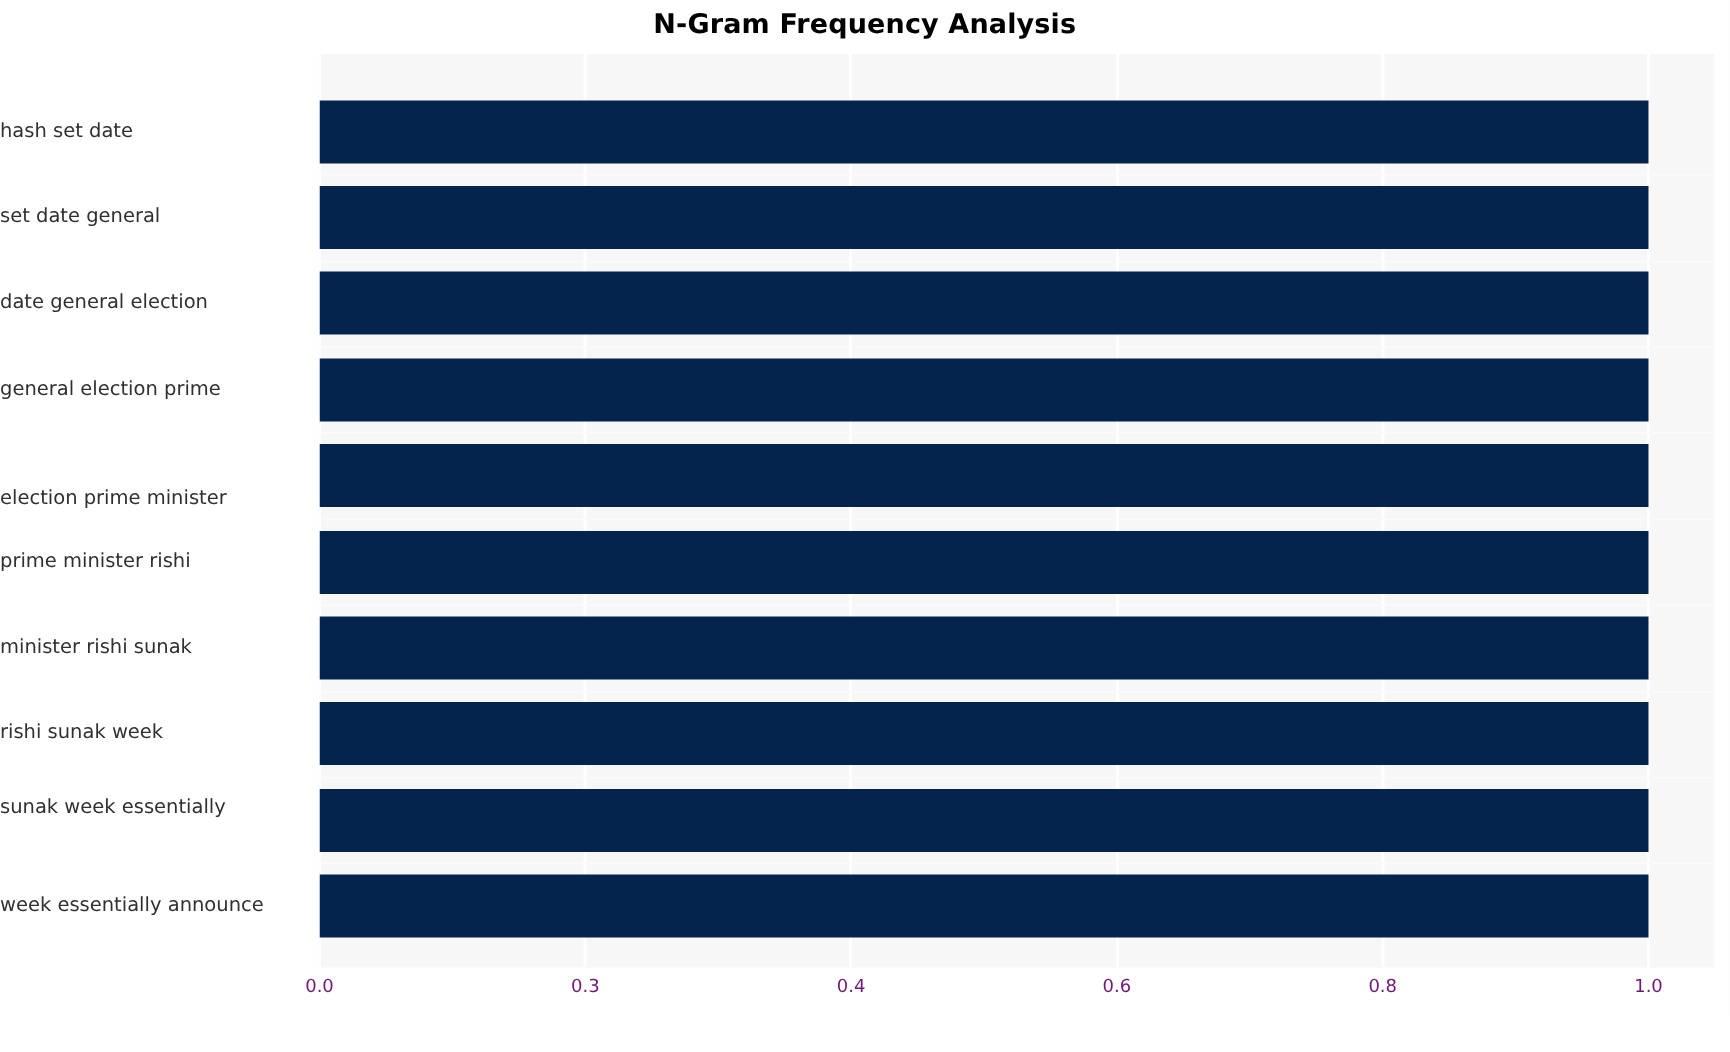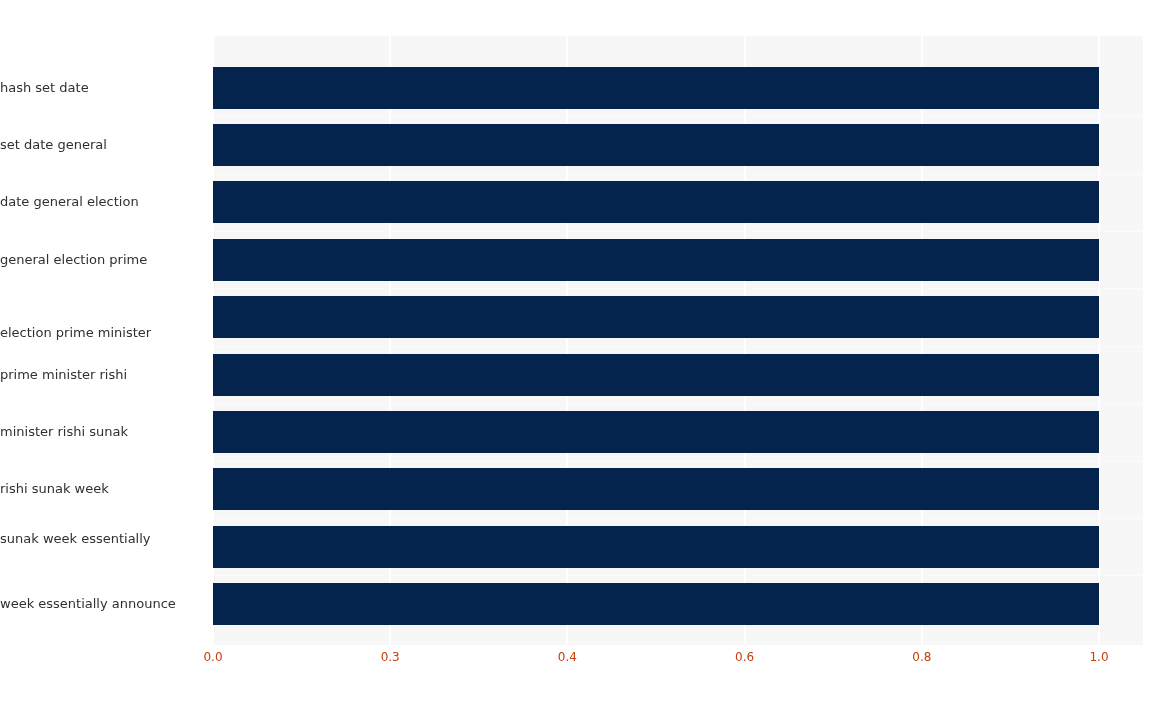--- a/index.html
+++ b/index.html
@@ -101,39 +101,40 @@
     width: 1153px;
     height: 20px;
   }
   .xtick {
     position: absolute;
     top: 0;
     width: 60px;
     margin-left: -30px;
     text-align: center;
     font-size: 12px;
-    color: #c2410c;
+    color: #701a75;
   }
 
   
   #xaxis-label {
     position: absolute;
     left: 213px;
     top: 710px;
     width: 930px;
     text-align: center;
     font-size: 13px;
     color: #1a1a1a;
   }
 </style>
 </head>
 <body>
 
 <div id="figure">
 
+  <div id="chart-title">N-Gram Frequency Analysis</div>
 
   <div id="plot-area">
     <div id="grid-layer">
         <div class="vgrid" style="left: -1px;"></div>
         <div class="vgrid" style="left: 176.2px;"></div>
         <div class="vgrid" style="left: 353.4px;"></div>
         <div class="vgrid" style="left: 530.6px;"></div>
         <div class="vgrid" style="left: 707.8px;"></div>
         <div class="vgrid" style="left: 885px;"></div>
         <div class="hgrid" style="top: 80px;"></div>

